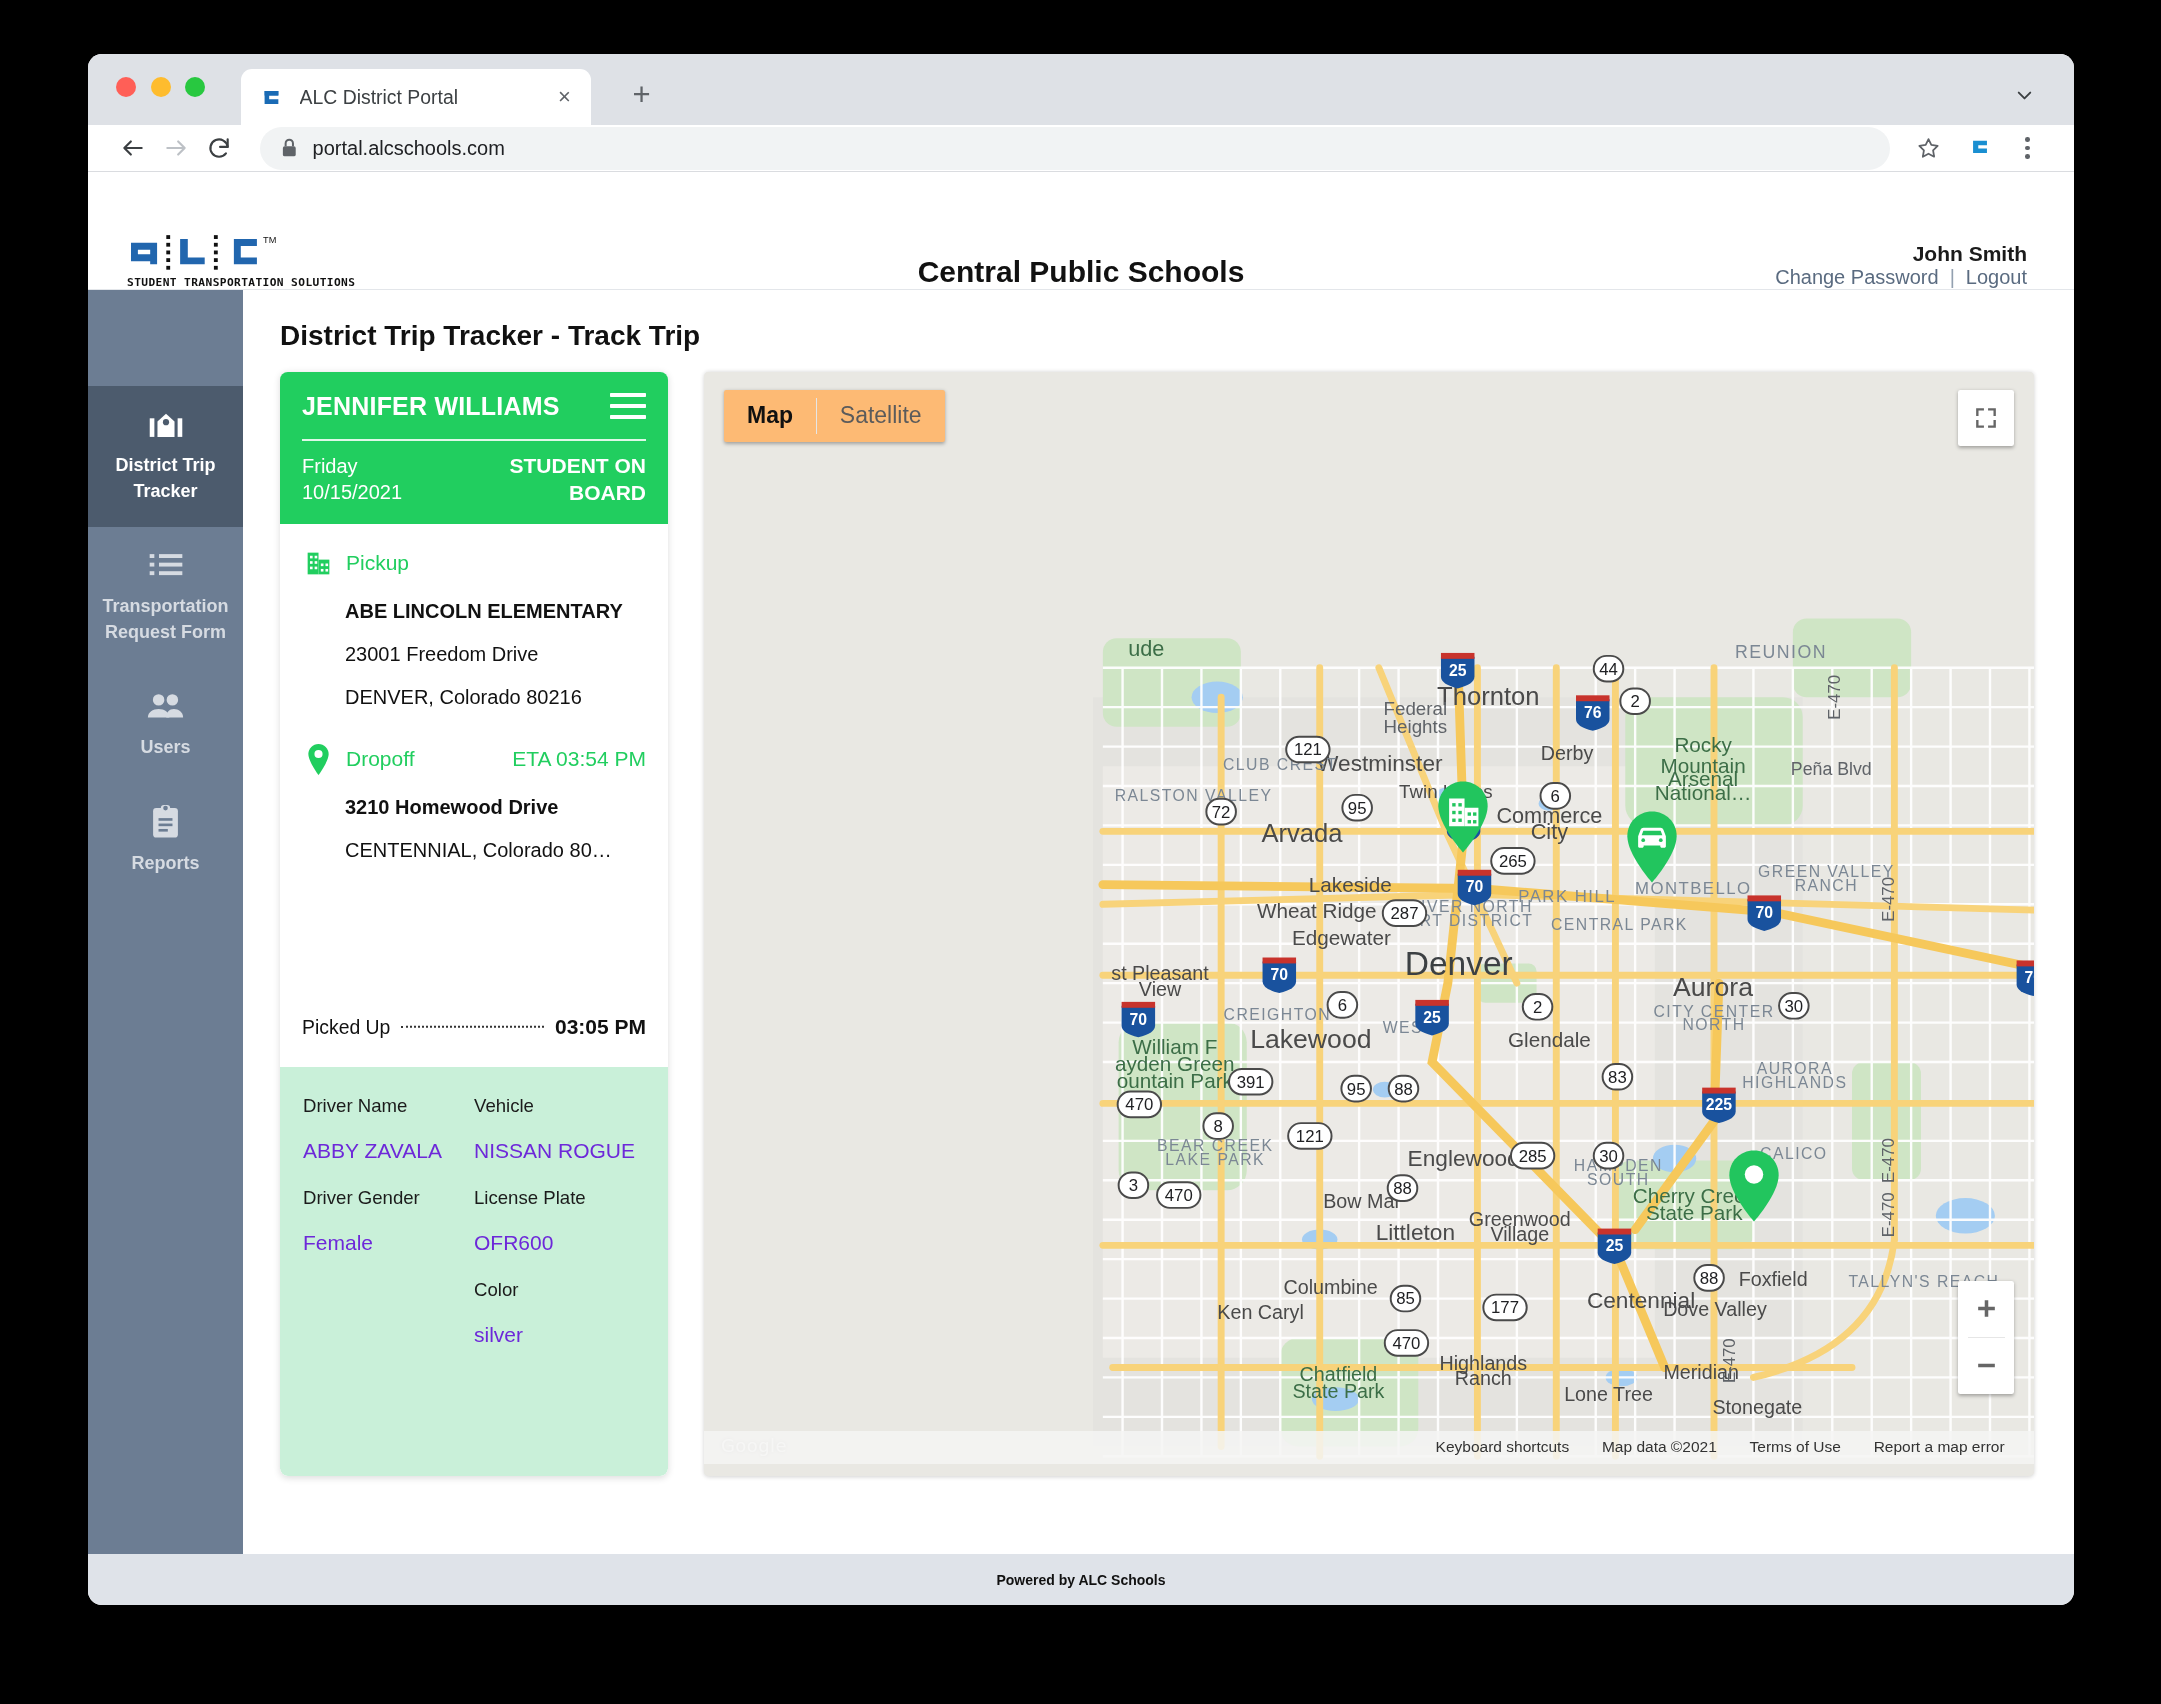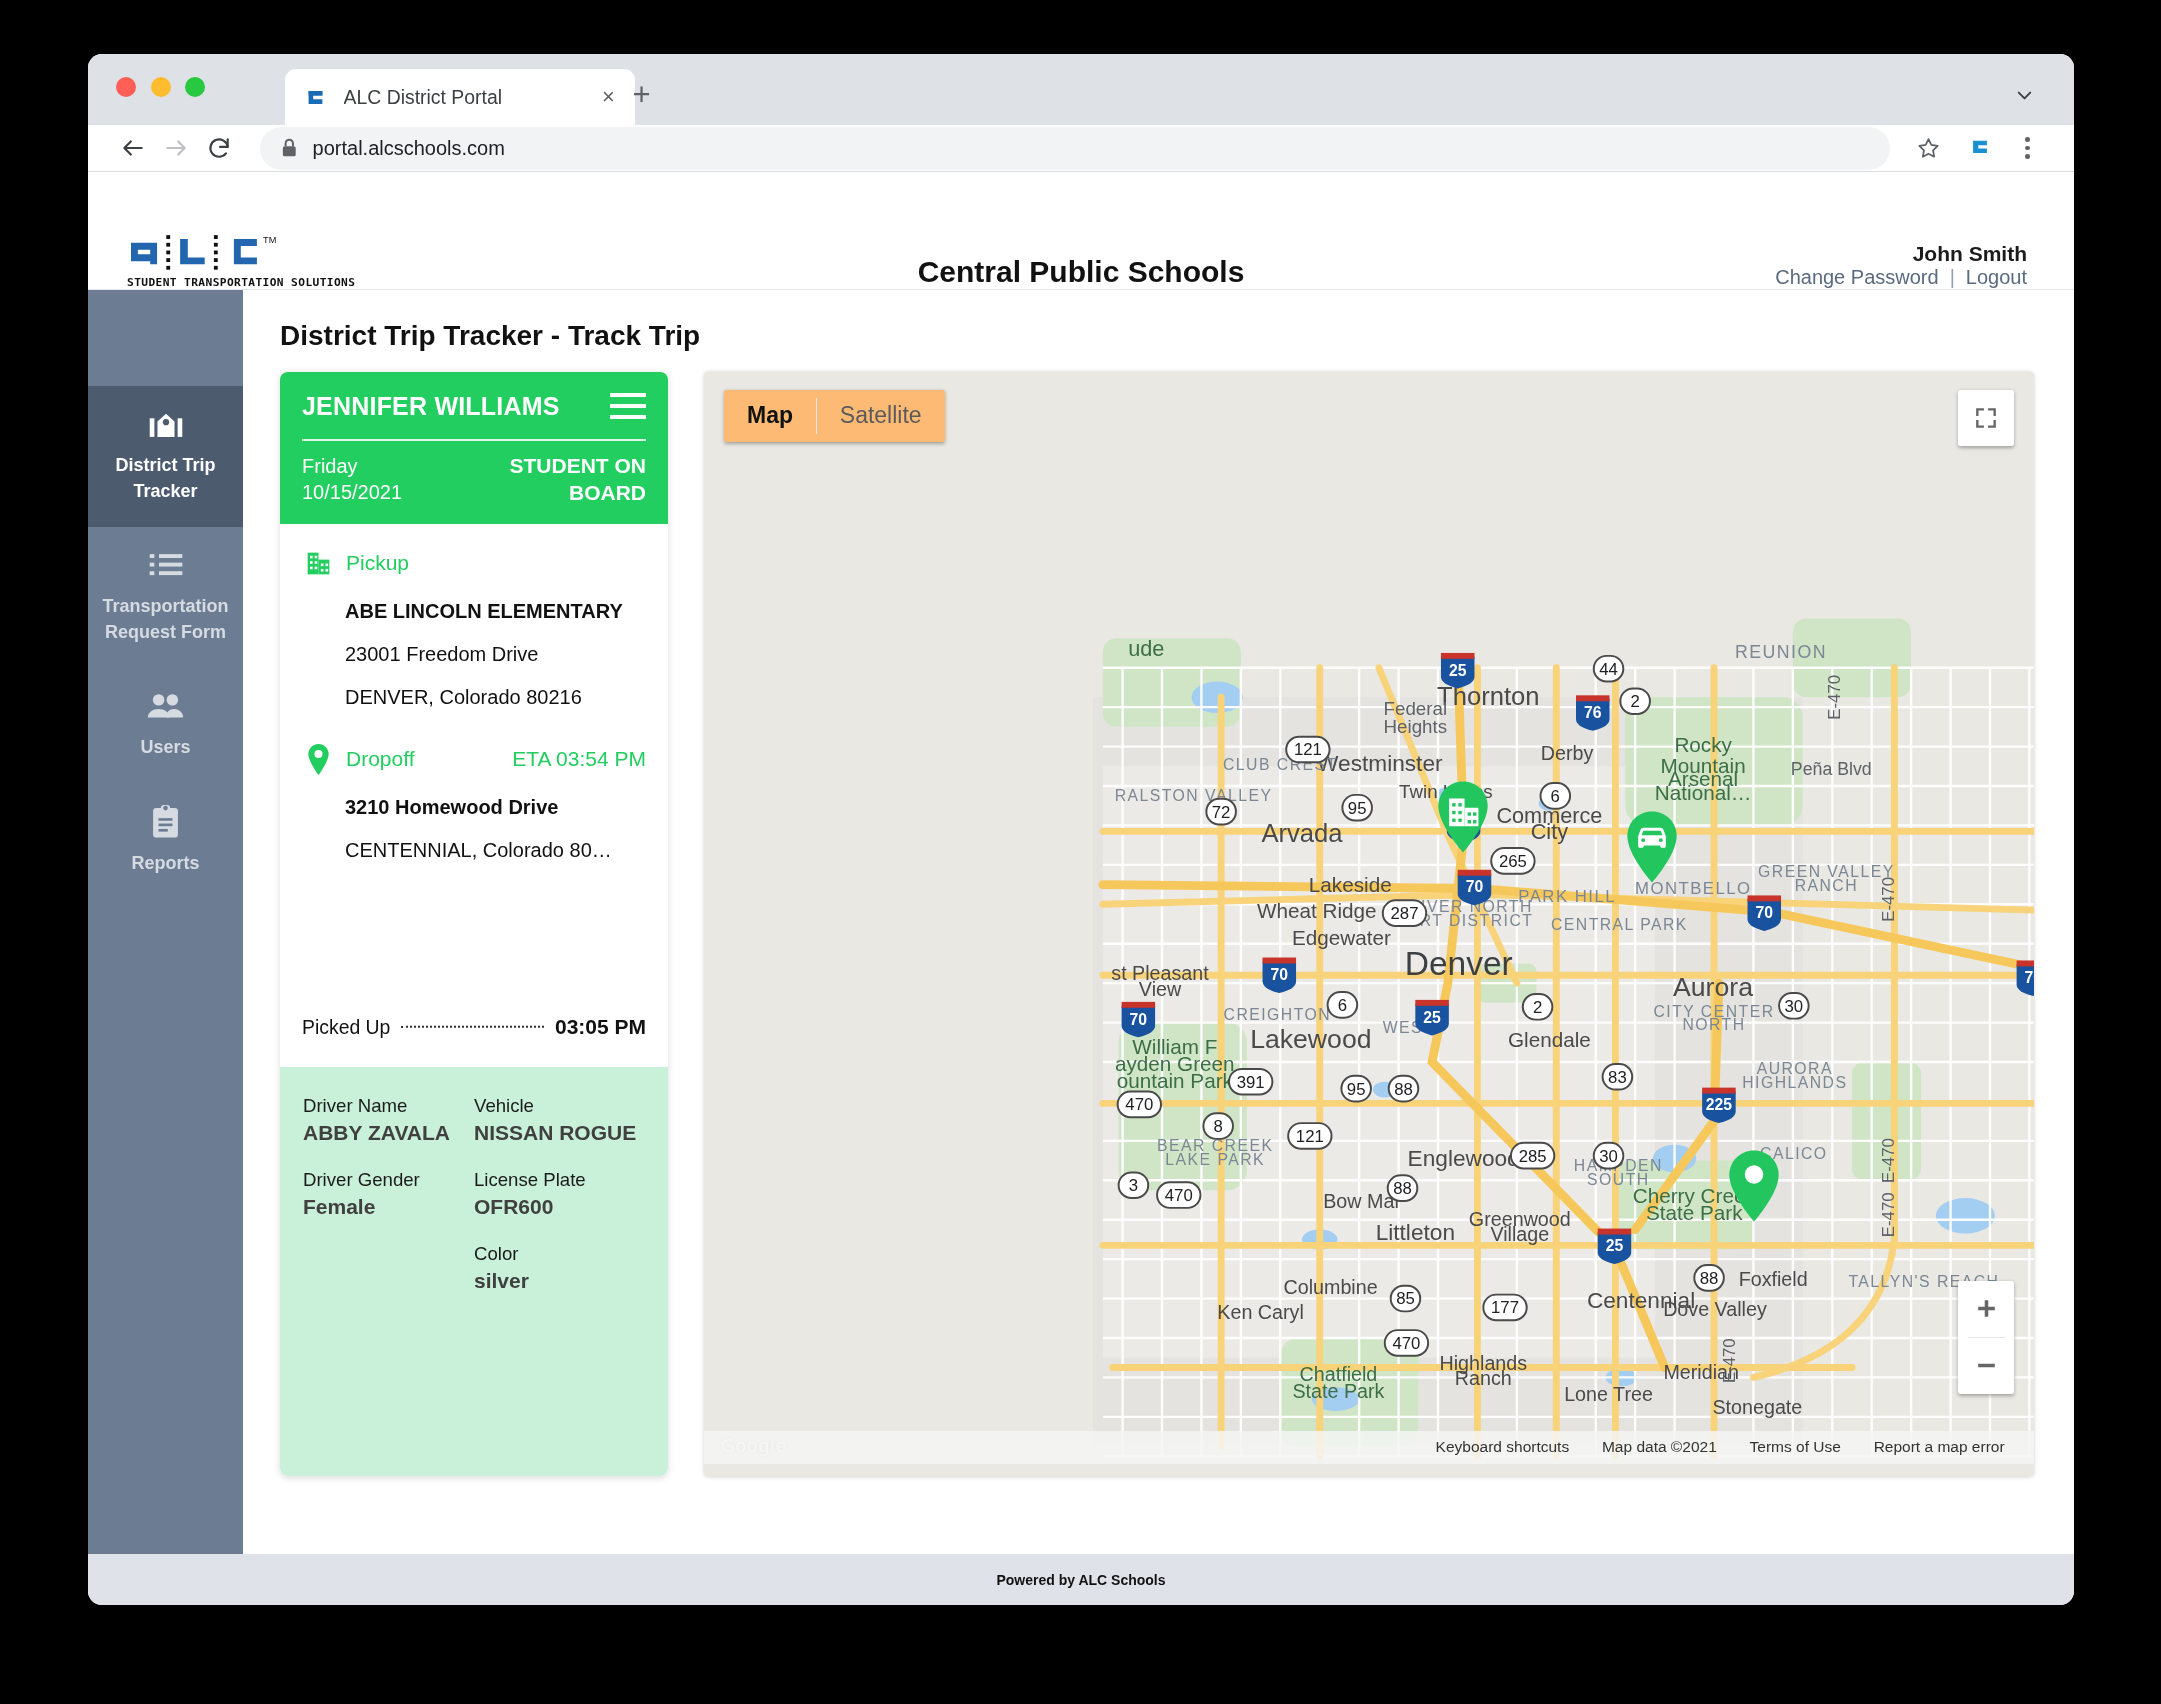--- a/index.html
+++ b/index.html
@@ -36,21 +36,20 @@
   .dot.y { background: #febc2e; }
   .dot.g { background: #28c840; }
 
   .tab {
     position: absolute; left: 153px; bottom: 0;
     width: 350px; height: 56px;
     background: #fff;
     border-radius: 11px 11px 0 0;
     display: flex; align-items: center;
     padding: 0 15.5px 0 18.6px;
-    margin-left: 44px;
   }
   .tab-fav { width: 26px; height: 26px; flex: 0 0 auto; position: relative; }
   .tab-fav svg { display: block; }
   .tab-title {
     flex: 1 1 auto; margin-left: 14px;
     font-size: 19.4px; color: #3c4043;
     white-space: nowrap; overflow: hidden; text-overflow: ellipsis;
   }
   .tab-close { font-size: 22px; color: #5f6368; line-height: 1; padding: 0 4.7px; cursor: pointer; }
   .newtab {
@@ -183,21 +182,21 @@
   .tl-dots { flex: 1 1 auto; margin: 0 11px; border-bottom: 2.3px dotted #333; transform: translateY(-6.2px); }
   .tl-time { font-size: 21px; font-weight: bold; color: #111; flex: 0 0 auto; }
 
   .driverbox {
     background: #c9f0d9; padding: 28px 23px 23px;
     display: flex; flex: 0 0 auto; height: 409px;
     border-radius: 0 0 7.8px 7.8px;
   }
   .dcol { width: 50%; }
   .dlabel { font-size: 18.6px; color: #1b1b1b; }
-  .dvalue { font-size: 21px; font-weight: bold; color: #404040; margin-top: 2px; line-height: 1.3; }
+  .dvalue { font-size: 21px; font-weight: normal; color: #6d28d9; margin-top: 20px; line-height: 1.3; }
   .dblock { margin-bottom: 23px; }
 
   
   .mapwrap {
     flex: 1 1 auto; position: relative; min-width: 0;
     height: 1104px;
     border-radius: 4.7px; overflow: hidden;
     background: #e8e7e1;
     box-shadow: 0 0.8px 4.7px rgba(0,0,0,.18);
   }

